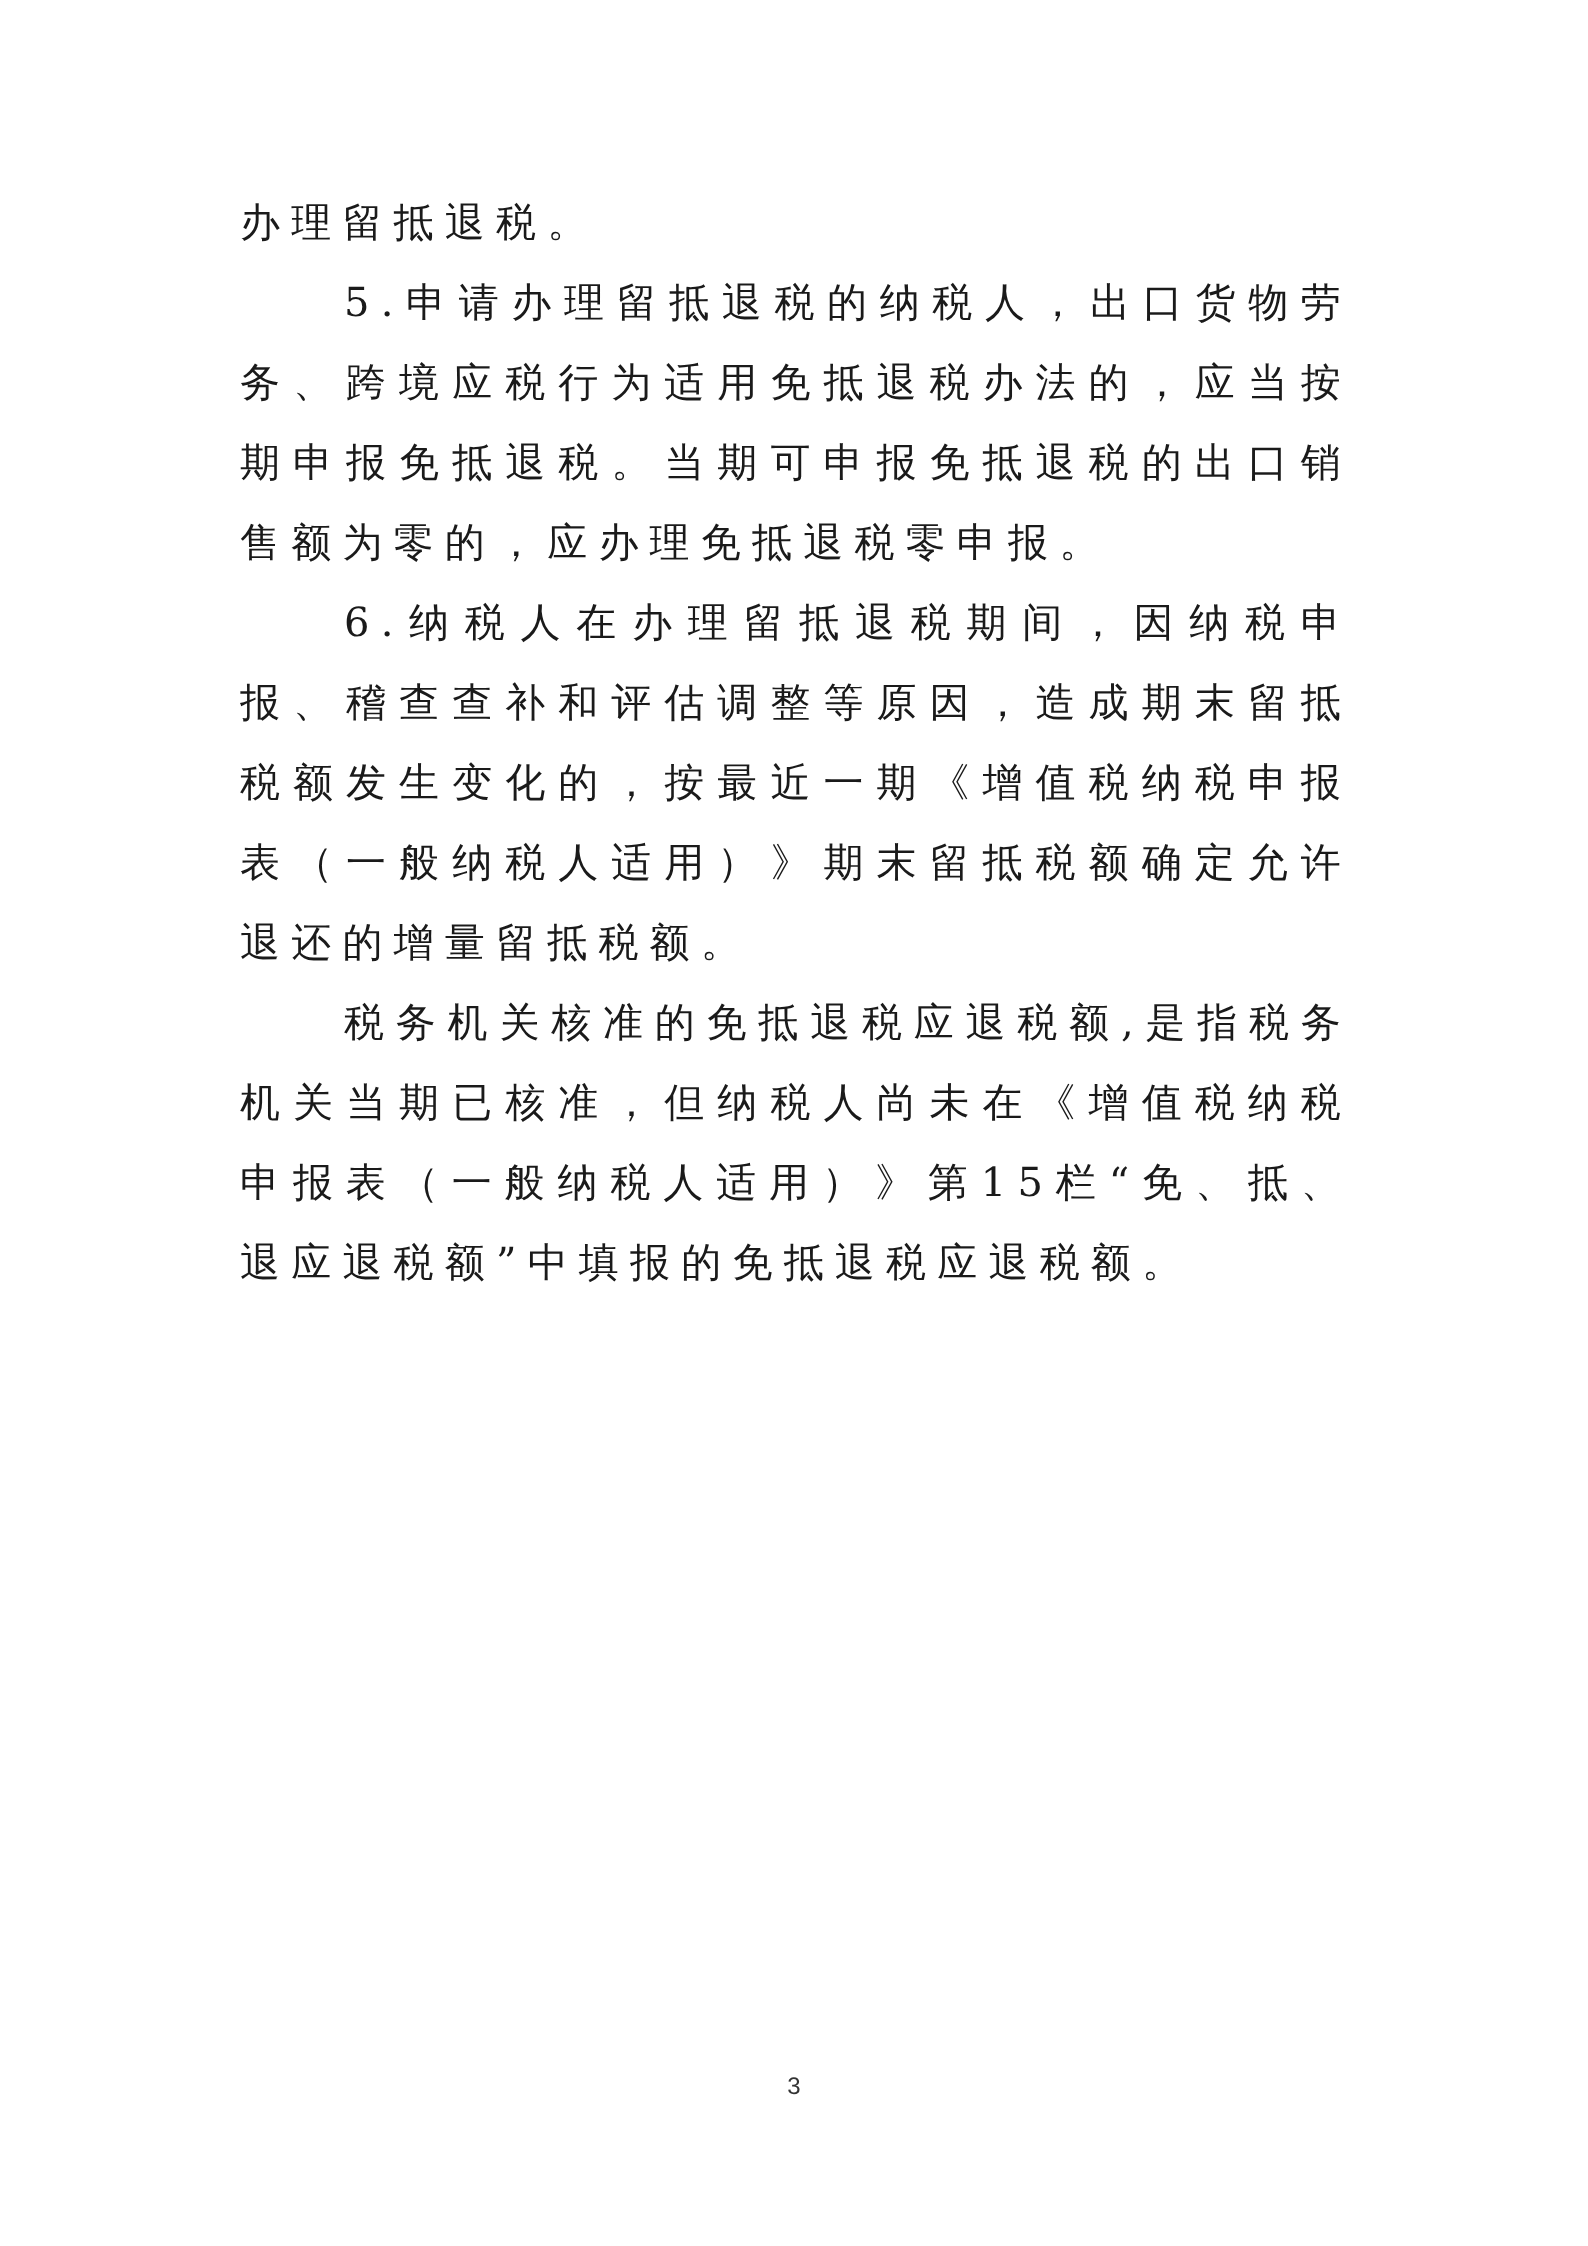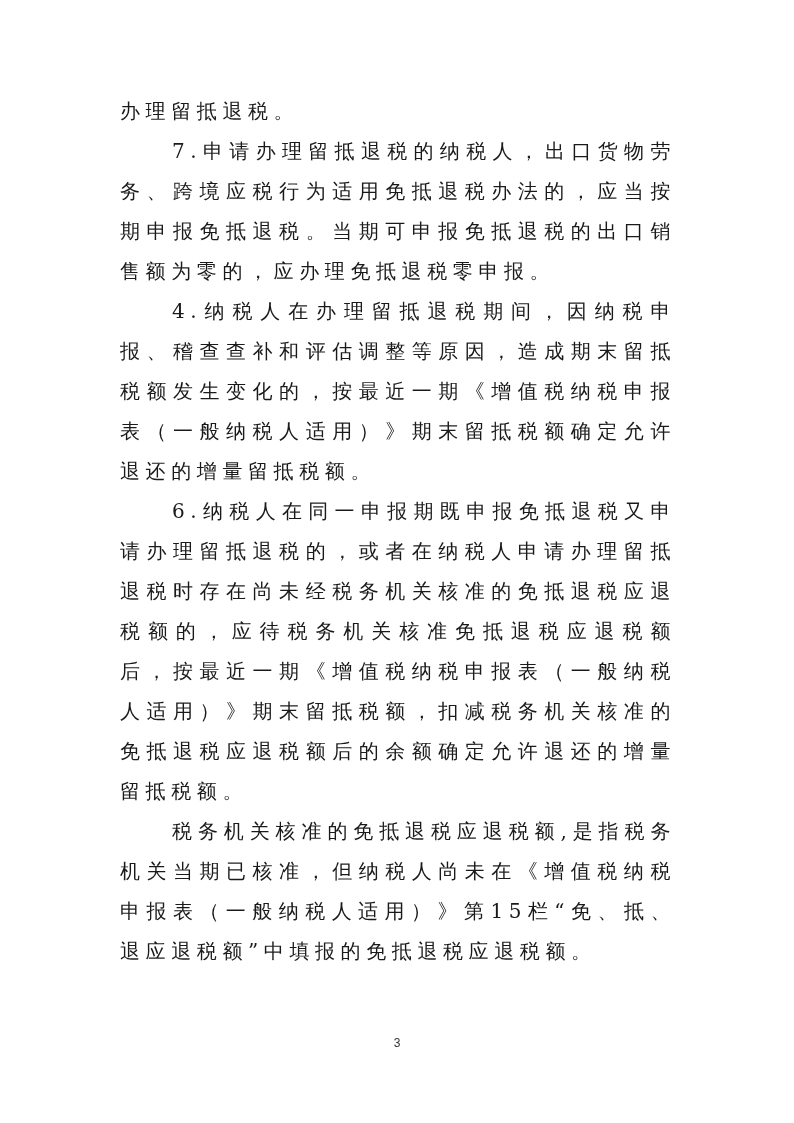--- a/index.html
+++ b/index.html
@@ -51,19 +51,18 @@
       font-size: 12px;
       color: #333333;
     }
   </style>
 </head>
 <body>
 
 <div class="page">
   <div class="body-text">
     <p class="para">办理留抵退税。</p>
-    <p class="para indent">7.申请办理留抵退税的纳税人，出口货物劳务、跨境应税行为适用免抵退税办法的，应当按期申报免抵退税。当期可申报免抵退税的出口销售额为零的，应办理免抵退税零申报。</p>
-    <p class="para indent">4.纳税人在办理留抵退税期间，因纳税申报、稽查查补和评估调整等原因，造成期末留抵税额发生变化的，按最近一期《增值税纳税申报表（一般纳税人适用）》期末留抵税额确定允许退还的增量留抵税额。</p>
-    <p class="para indent">6.纳税人在同一申报期既申报免抵退税又申请办理留抵退税的，或者在纳税人申请办理留抵退税时存在尚未经税务机关核准的免抵退税应退税额的，应待税务机关核准免抵退税应退税额后，按最近一期《增值税纳税申报表（一般纳税人适用）》期末留抵税额，扣减税务机关核准的免抵退税应退税额后的余额确定允许退还的增量留抵税额。</p>
+    <p class="para indent">5.申请办理留抵退税的纳税人，出口货物劳务、跨境应税行为适用免抵退税办法的，应当按期申报免抵退税。当期可申报免抵退税的出口销售额为零的，应办理免抵退税零申报。</p>
+    <p class="para indent">6.纳税人在办理留抵退税期间，因纳税申报、稽查查补和评估调整等原因，造成期末留抵税额发生变化的，按最近一期《增值税纳税申报表（一般纳税人适用）》期末留抵税额确定允许退还的增量留抵税额。</p>
     <p class="para indent">税务机关核准的免抵退税应退税额,是指税务机关当期已核准，但纳税人尚未在《增值税纳税申报表（一般纳税人适用）》第15栏“免、抵、退应退税额”中填报的免抵退税应退税额。</p>
   </div>
   <div class="page-number">3</div>
 </div>
 
 </body></html>

